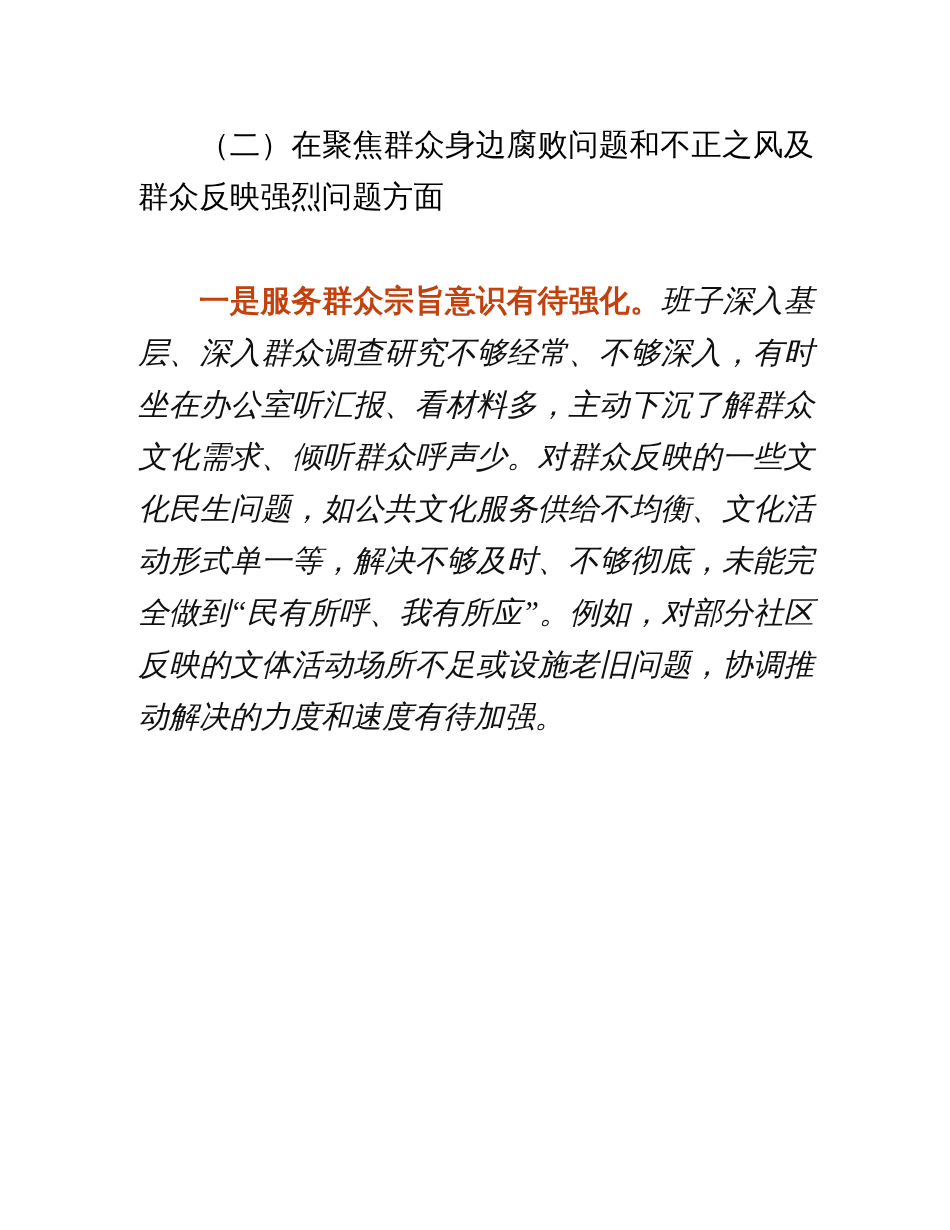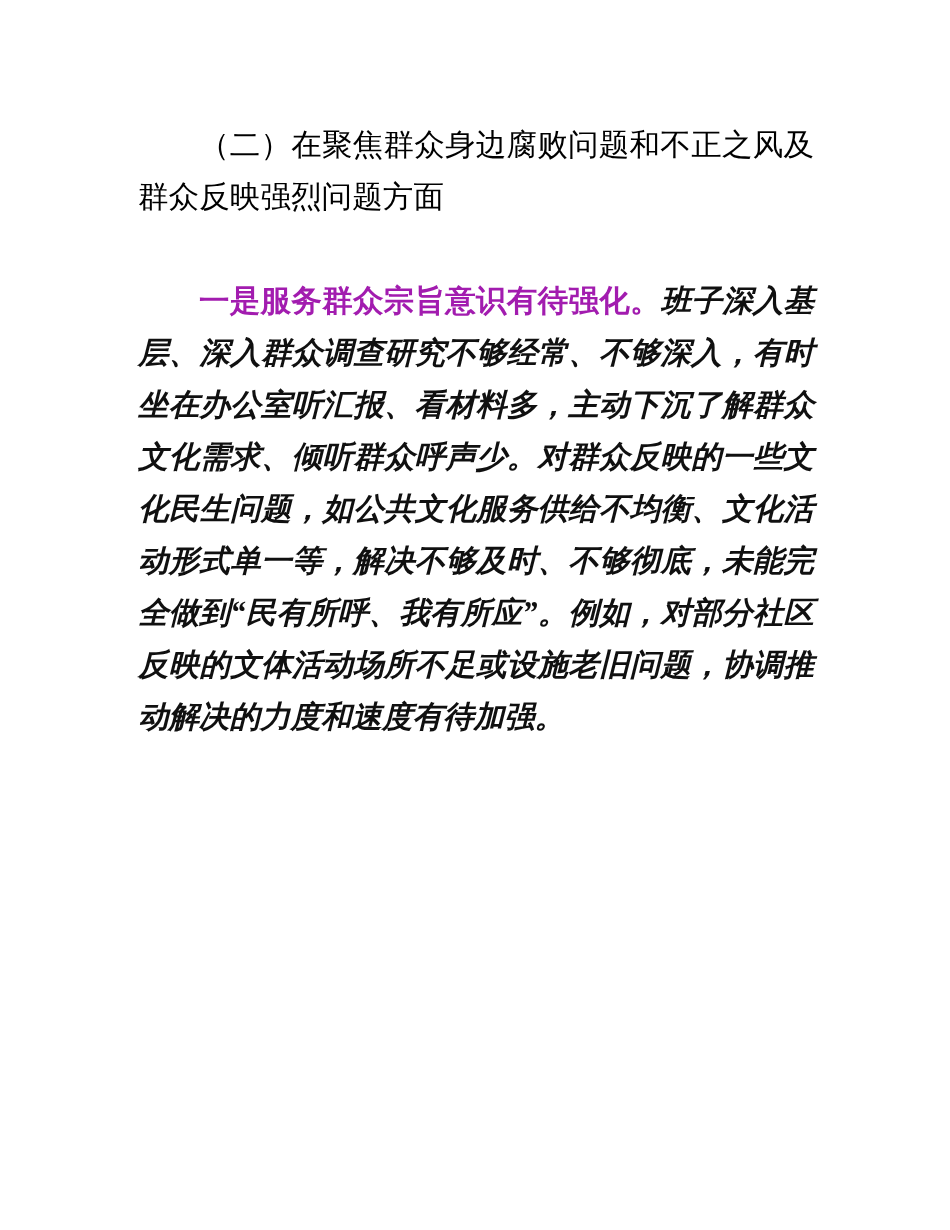--- a/index.html
+++ b/index.html
@@ -52,27 +52,27 @@
     -webkit-font-smoothing: antialiased;
   }
   .body-para:last-child {
     margin-bottom: 0;
   }
   
   .lead-in {
     font-family: "Liberation Sans", "DejaVu Sans", sans-serif;
     font-weight: 700;
     font-style: normal;
-    color: #a21caf;
+    color: #c2410c;
     letter-spacing: 0.1px;
   }
   .para-body {
     font-family: "Liberation Serif", "DejaVu Serif", serif;
     font-style: italic;
-    font-weight: 700;
+    font-weight: 400;
   }
 </style>
 </head>
 <body>
 
 <div class="page">
   <div class="content">
 
     <p class="section-heading">（二）在聚焦群众身边腐败问题和不正之风及群众反映强烈问题方面</p>
 

